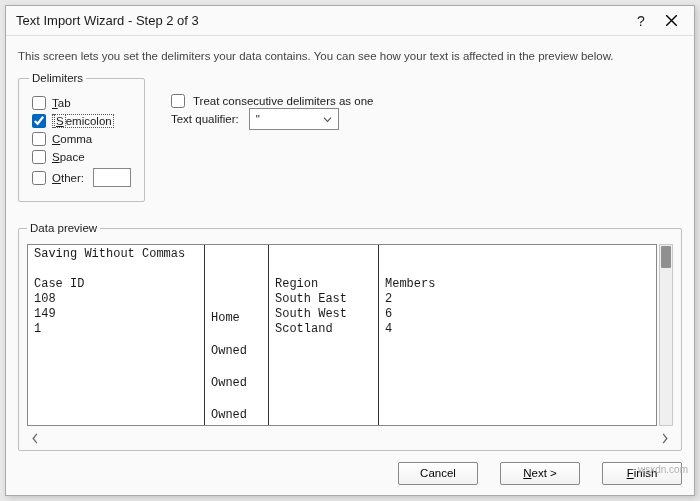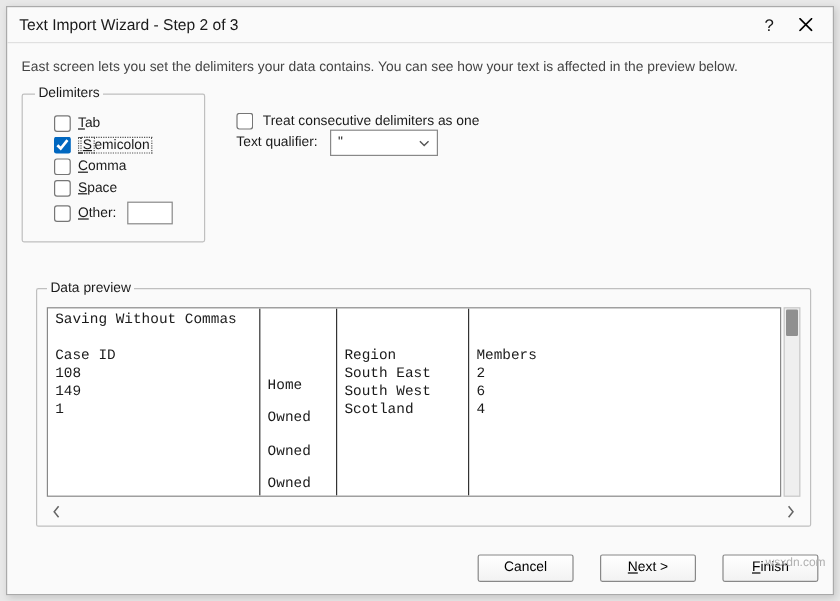--- a/index.html
+++ b/index.html
@@ -54,21 +54,21 @@
     fieldset.delims {
       border: 1px solid #bfbfbf;
       border-radius: 2px;
       margin: 0;
       padding: 8px 10px 10px 10px;
       width: 112px;
     }
     fieldset.delims legend { padding: 0 3px; font-size: 11.5px; }
     .chk-row {
       display: flex; align-items: center;
-      margin: 4px 16px;
+      margin: 4px 3px;
       gap: 6px;
     }
     .chk-row input[type=checkbox] {
       width: 14px; height: 14px;
       accent-color: #0067c0;
       margin: 0;
     }
     .chk-row .ul { text-decoration: underline; }
     .chk-row.sel span { border: 1px dotted #555; padding: 0 1px; }
     .other-input {
@@ -87,21 +87,21 @@
     .tq-select svg { width: 9px; height: 9px; }
 
     .preview-wrap {
       margin-top: 20px;
       flex: 1;
       display: flex; flex-direction: column;
     }
     fieldset.preview {
       border: 1px solid #bfbfbf;
       border-radius: 2px;
-      margin: 12px;
+      margin: 0;
       padding: 10px 8px 4px 8px;
       flex: 1;
       display: flex; flex-direction: column;
     }
     fieldset.preview legend { padding: 0 3px; }
     .preview-inner {
       flex:1;
       display:flex;
       gap:2px;
     }
@@ -169,21 +169,21 @@
     <div class="help">?</div>
     <div class="close">
       <svg viewBox="0 0 10 10">
           <line x1="0" y1="0" x2="10" y2="10" stroke="#000" stroke-width="1.3"></line>
           <line x1="10" y1="0" x2="0" y2="10" stroke="#000" stroke-width="1.3"></line>
         </svg>
     </div>
   </div>
 
   <div class="body">
-    <div class="desc">East screen lets you set the delimiters your data contains.  You can see how your text is affected in the preview below.</div>
+    <div class="desc">This screen lets you set the delimiters your data contains.  You can see how your text is affected in the preview below.</div>
 
     <div class="topsection">
 
       <fieldset class="delims">
         <legend>Delimiters</legend>
 
         <label class="chk-row">
           <input type="checkbox" style="">
           <span><span class="ul">T</span>ab</span>
         </label>

